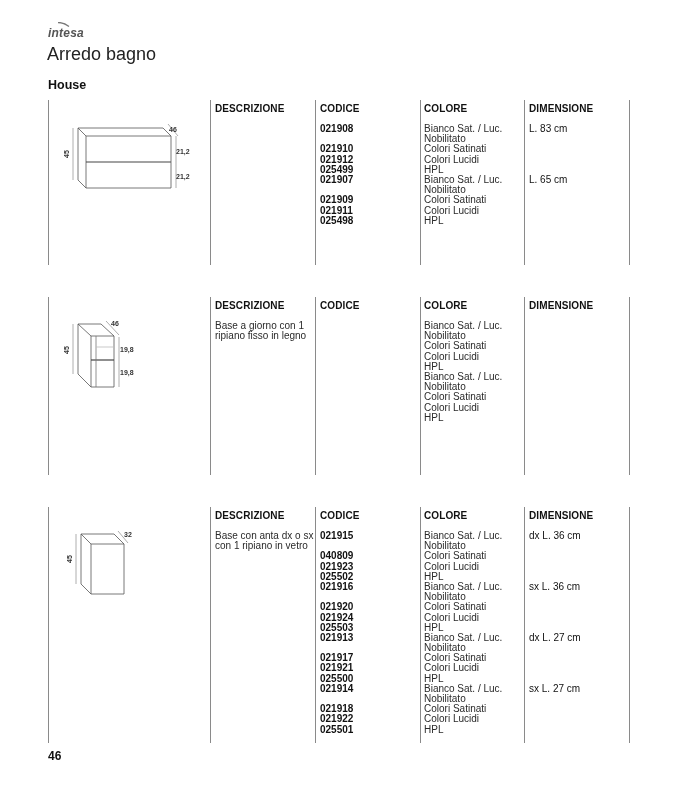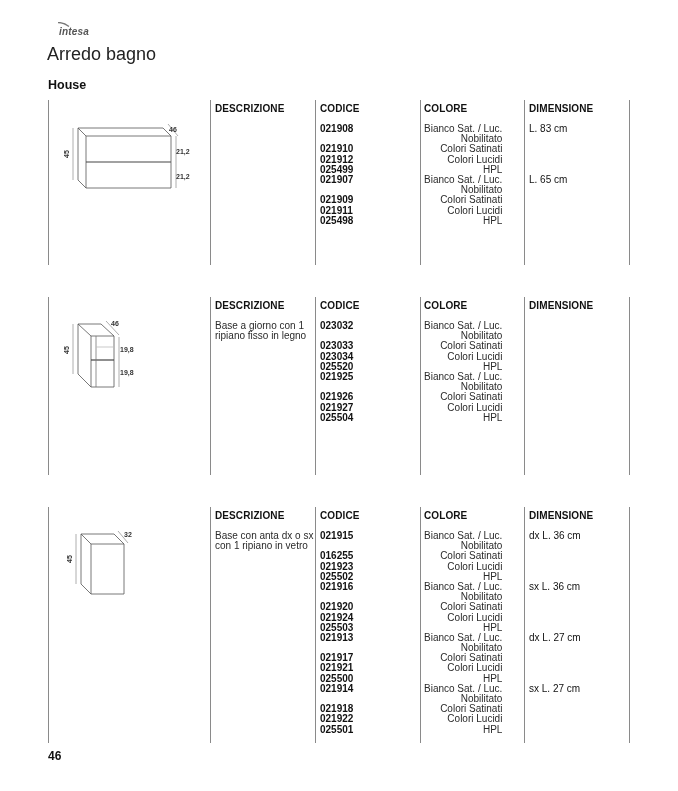--- a/index.html
+++ b/index.html
@@ -1,33 +1,33 @@
 <!DOCTYPE html>
 <html><head>
 <meta charset="utf-8">
 <style>
   html, body { margin:0; padding:0; background:#ffffff; }
   body { width:678px; height:791px; position:relative; overflow:hidden;
          font-family:"Liberation Sans", sans-serif; color:#1a1a1a; }
   .logo { position:absolute; left:48px; top:22px; width:30px; height:14px; }
   .logo .swoosh { position:absolute; left:10px; top:0; width:12px; height:5px; }
-  .logo .word { position:absolute; left:0; top:4px; font-size:10px; font-style:italic;
-                font-weight:bold; color:#555; letter-spacing:0.2px;margin-left:11px; }
+  .logo .word { position:absolute; left:0; top:4px; font-size:12px; font-style:italic;
+                font-weight:bold; color:#555; letter-spacing:0.2px; }
   .page-title { position:absolute; left:47px; top:44px; font-size:18px; font-weight:normal; color:#222; }
   .section-title { position:absolute; left:48px; top:78px; font-size:12.5px; font-weight:bold; color:#111; }
   .page-number { position:absolute; left:48px; top:749px; font-size:12px; font-weight:bold; color:#111; }
 
   .section { position:absolute; left:0; width:546px; }
   .vrule { position:absolute; top:0; width:1px; background:#8a8a8a; }
   .col { position:absolute; top:0; font-size:10px; line-height:10.2px; }
   .col-head { font-weight:bold; font-size:10px; height:10px; margin-top:4px; letter-spacing:0.1px; color:#111; }
   .col-body { margin-top:10px; }
   .code { font-weight:bold; color:#111; }
   .desc { color:#2a2a2a; }
-  .colore { color:#2a2a2a;text-align:right; }
+  .colore { color:#2a2a2a; }
   .dim { font-weight:normal; color:#111; }
   .line { height:10.2px; white-space:nowrap; }
   .gap { height:10.2px; }
   .drawing { position:absolute; }
   .drawing svg { overflow:visible; }
   .dimlabel { font-family:"Liberation Sans", sans-serif; font-size:7px; font-weight:bold; fill:#333; }
 </style>
 </head>
 <body>
 
@@ -146,32 +146,20 @@
       </svg></div>
     <div class="col" style="left: 215px;">
       <div class="col-head">DESCRIZIONE</div>
       <div class="col-body desc">
         <div class="line">Base a giorno con 1</div>
         <div class="line">ripiano fisso in legno</div>
       </div>
     </div>
     <div class="col" style="left: 320px;">
       <div class="col-head">CODICE</div>
-      <div class="col-body">
-        <div class="line code">023032</div>
-        <div class="gap"></div>
-        <div class="line code">023033</div>
-        <div class="line code">023034</div>
-        <div class="line code">025520</div>
-        <div class="line code">021925</div>
-        <div class="gap"></div>
-        <div class="line code">021926</div>
-        <div class="line code">021927</div>
-        <div class="line code">025504</div>
-      </div>
     </div>
     <div class="col" style="left: 424px;">
       <div class="col-head">COLORE</div>
       <div class="col-body">
         <div class="line colore">Bianco Sat. / Luc.</div>
         <div class="line colore">Nobilitato</div>
         <div class="line colore">Colori Satinati</div>
         <div class="line colore">Colori Lucidi</div>
         <div class="line colore">HPL</div>
         <div class="line colore">Bianco Sat. / Luc.</div>
@@ -212,21 +200,21 @@
       <div class="col-body desc">
         <div class="line">Base con anta dx o sx</div>
         <div class="line">con 1 ripiano in vetro</div>
       </div>
     </div>
     <div class="col" style="left: 320px;">
       <div class="col-head">CODICE</div>
       <div class="col-body">
         <div class="line code">021915</div>
         <div class="gap"></div>
-        <div class="line code">016255</div>
+        <div class="line code">040809</div>
         <div class="line code">021923</div>
         <div class="line code">025502</div>
         <div class="line code">021916</div>
         <div class="gap"></div>
         <div class="line code">021920</div>
         <div class="line code">021924</div>
         <div class="line code">025503</div>
         <div class="line code">021913</div>
         <div class="gap"></div>
         <div class="line code">021917</div>

